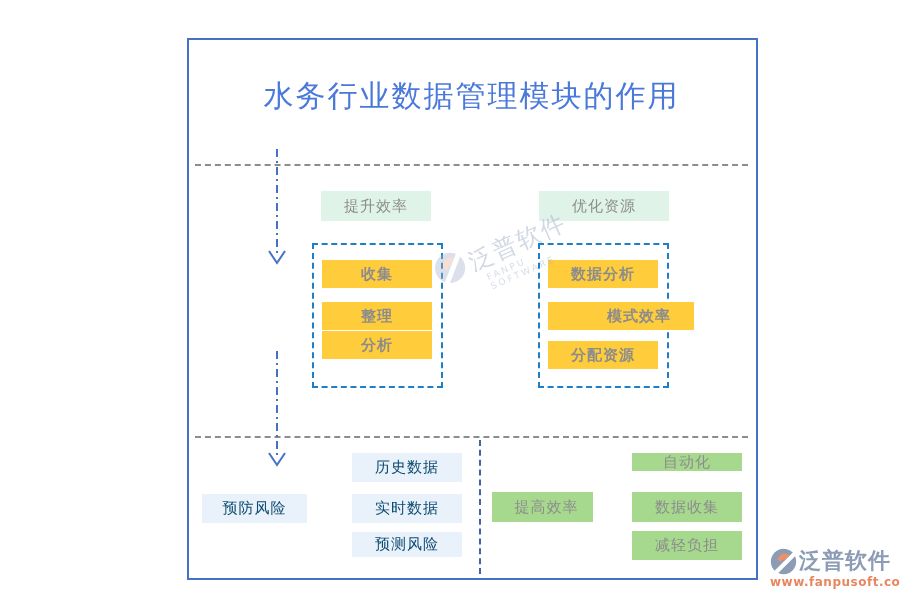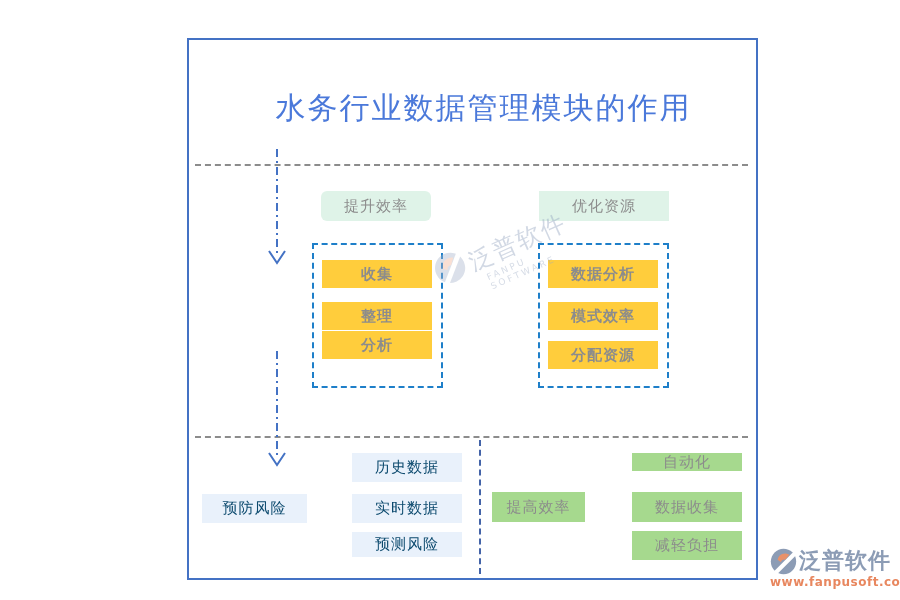--- a/index.html
+++ b/index.html
@@ -7,21 +7,21 @@
     position:relative;width:900px;height:600px;background:#fff;overflow:hidden;
     font-family:"DejaVu Sans","Liberation Sans",sans-serif;
   }
   .frame{
     position:absolute;left:187px;top:38px;width:567px;height:538px;
     border:2px solid #4472C4;
   }
   .title{
     position:absolute;left:187px;top:76px;width:569px;text-align:center;
     font-family:Liberation Sans, sans-serif;
-    font-size:30px;font-weight:400;color:#4B79DA;letter-spacing:2px;margin:12px;
+    font-size:30px;font-weight:400;color:#4B79DA;letter-spacing:2px;margin:0;
   }
   .hline{
     position:absolute;left:195px;width:553px;height:0;
     border-top:2px dashed #8C8C8C;
   }
   .hline1{top:164px;}
   .hline2{top:436px;}
   .arrow{position:absolute;left:265px;width:24px;height:124px;}
   .arrow1{top:147px;}
   .arrow2{top:349px;}
@@ -42,32 +42,32 @@
   .yellow{background:#FFCD3C;font-weight:bold;}
   .mint{background:#DFF3E8;}
   .lblue{background:#E9F1FB;color:#0c4a6e;}
   .green{background:#A6D98E;}
   
   .y1a{left:322px;top:260px;width:110px;height:28px;}
   .y1b{left:322px;top:302px;width:110px;height:28px;}
   .y1c{left:322px;top:331px;width:110px;height:28px;}
   
   .y2a{left:548px;top:260px;width:110px;height:28px;text-align:right;}
-  .y2b{left:548px;top:302px;width:110px;height:28px;}
+  .y2b{left:548px;top:302px;width:110px;height:28px;padding-left:36px;}
   .y2c{left:548px;top:341px;width:110px;height:28px;}
   
-  .m1{left:321px;top:191px;width:110px;height:30px;border-radius:6px;}
+  .m1{left:321px;top:191px;width:110px;height:30px;}
   .m2{left:539px;top:191px;width:130px;height:30px;}
   
   .b0{left:202px;top:494px;width:105px;height:29px;}
   .b1{left:352px;top:453px;width:110px;height:29px;}
   .b2{left:352px;top:494px;width:110px;height:29px;}
   .b3{left:352px;top:532px;width:110px;height:25px;}
   
-  .g0{left:492px;top:492px;width:93px;height:30px;}
+  .g0{left:492px;top:492px;width:93px;height:30px;padding-left:8px;}
   .g1{left:632px;top:453px;width:110px;height:18px;}
   .g2{left:632px;top:492px;width:110px;height:30px;}
   .g3{left:632px;top:531px;width:110px;height:29px;}
   
   .watermark{
     position:absolute;left:428px;top:258px;width:150px;
     display:flex;align-items:flex-start;gap:4px;
     transform:rotate(-24deg);transform-origin:left top;
     opacity:0.40;pointer-events:none;
   }

